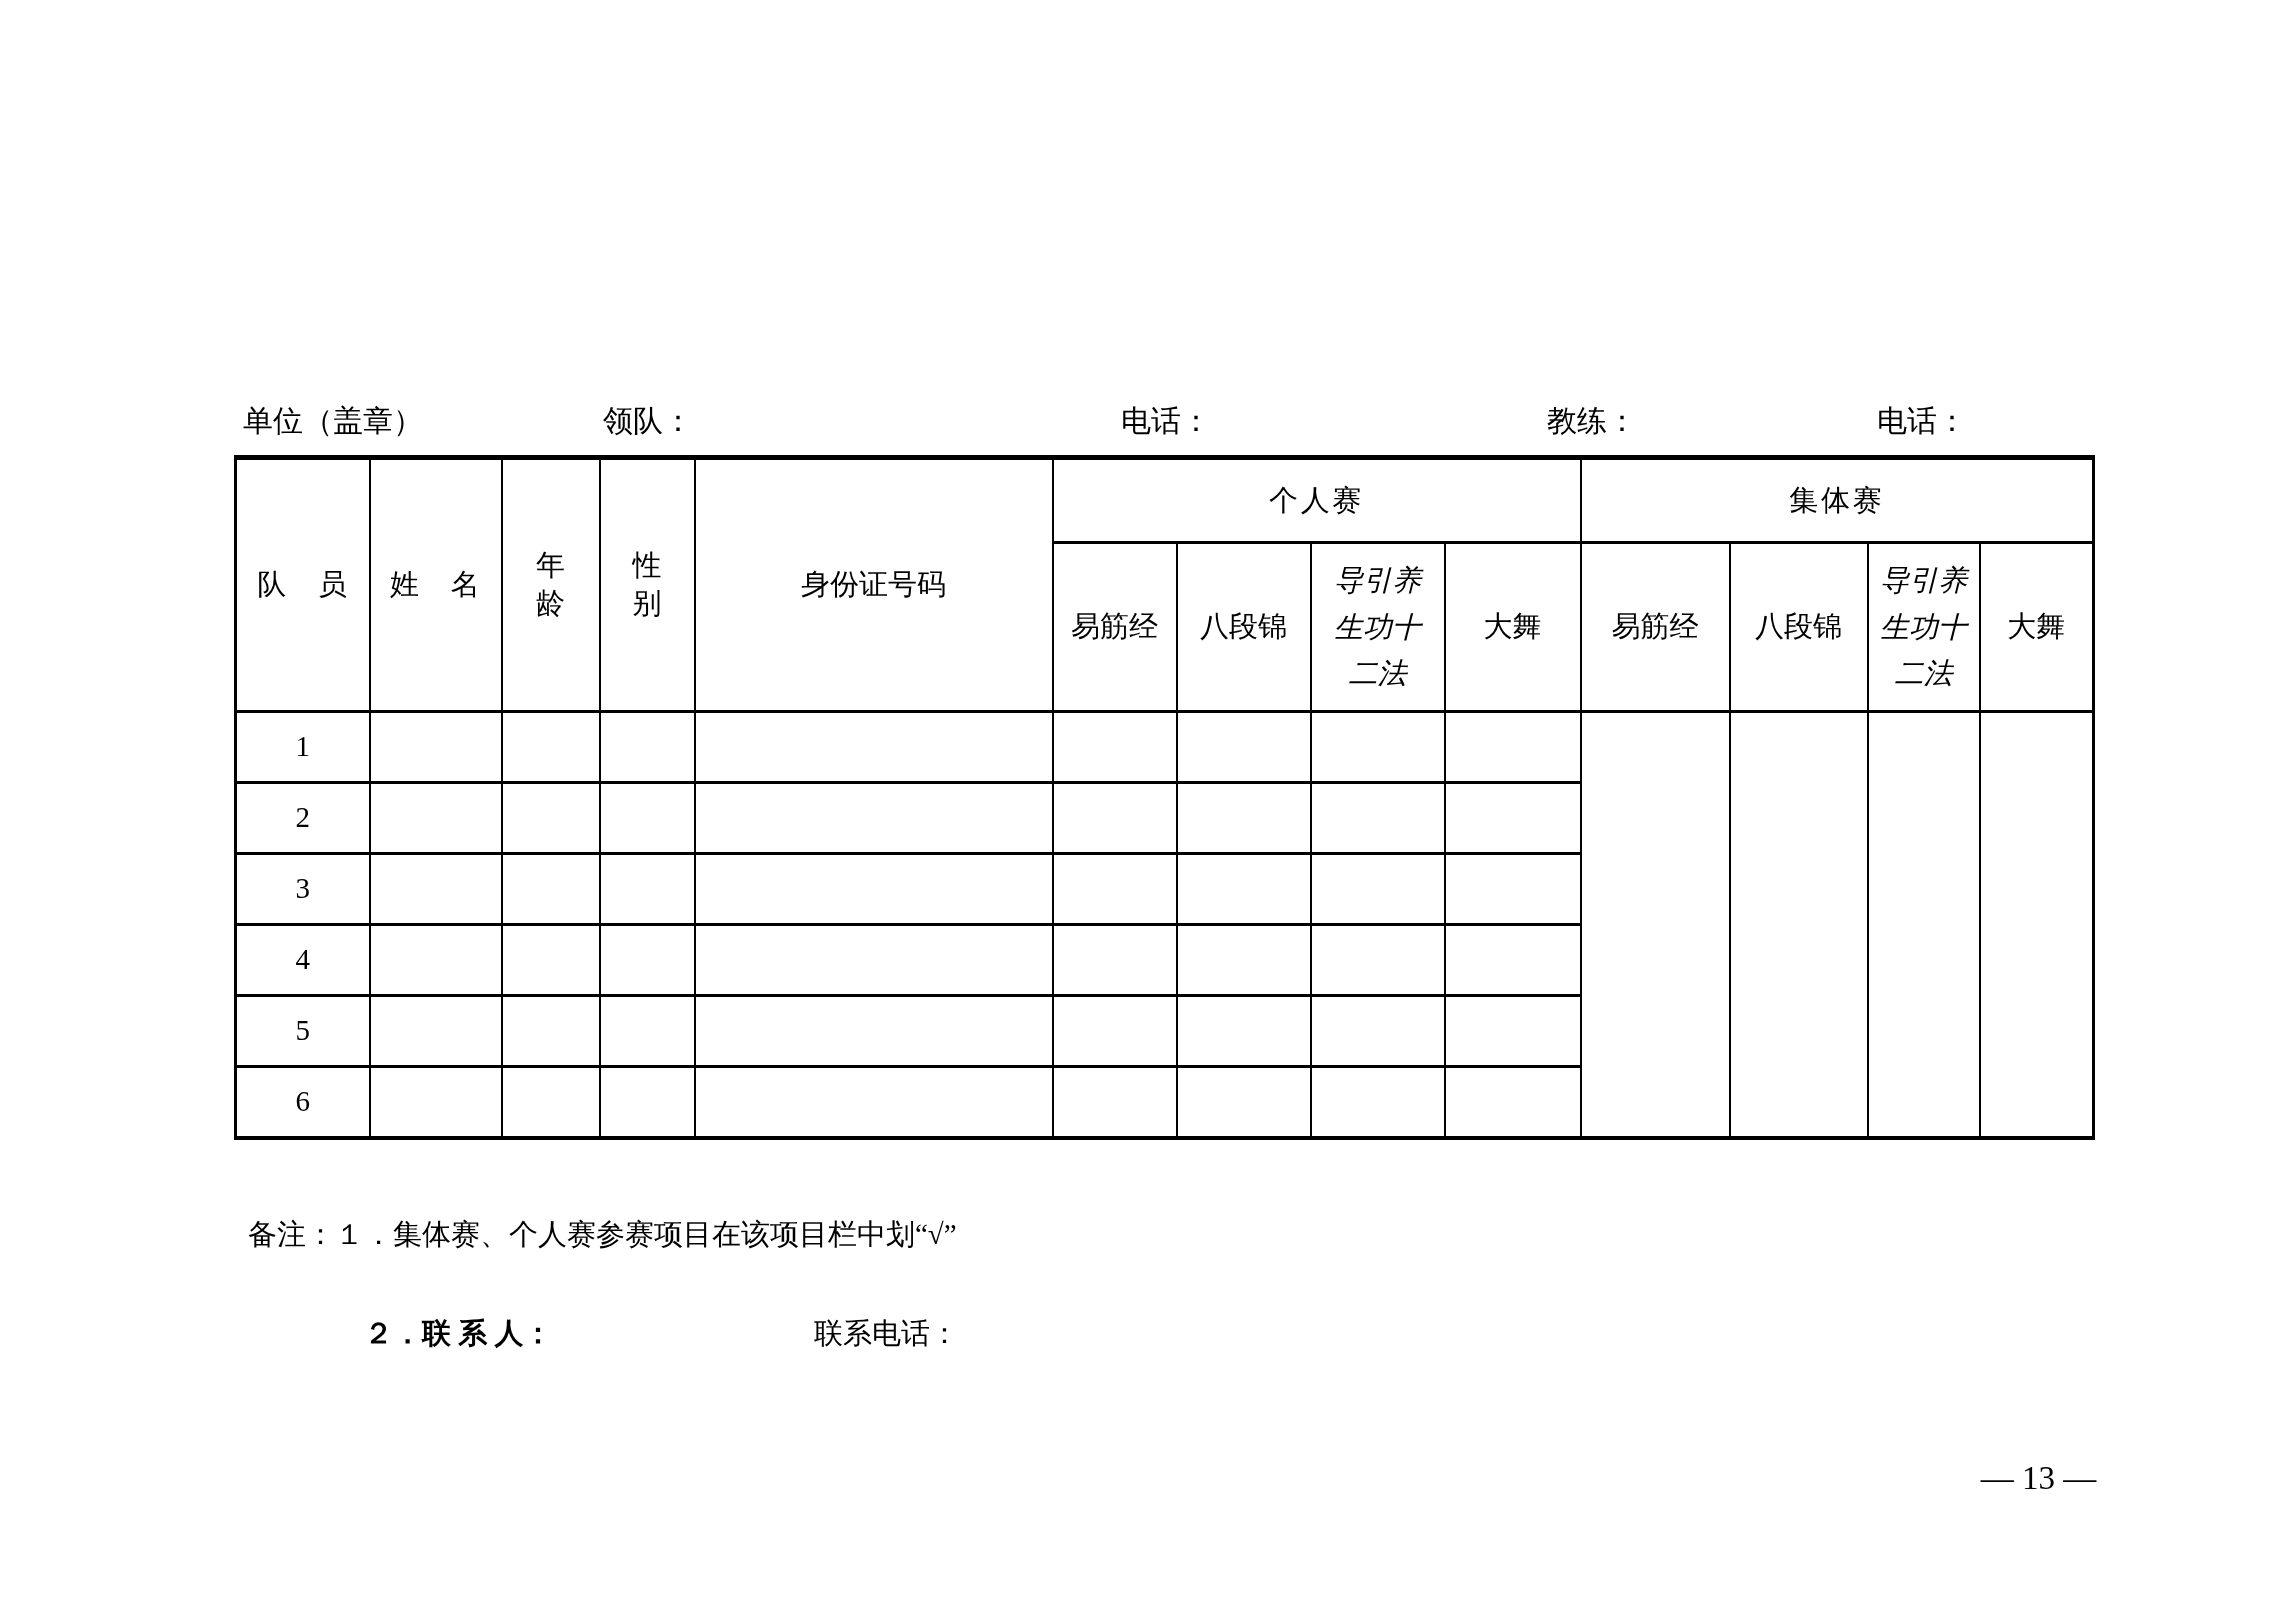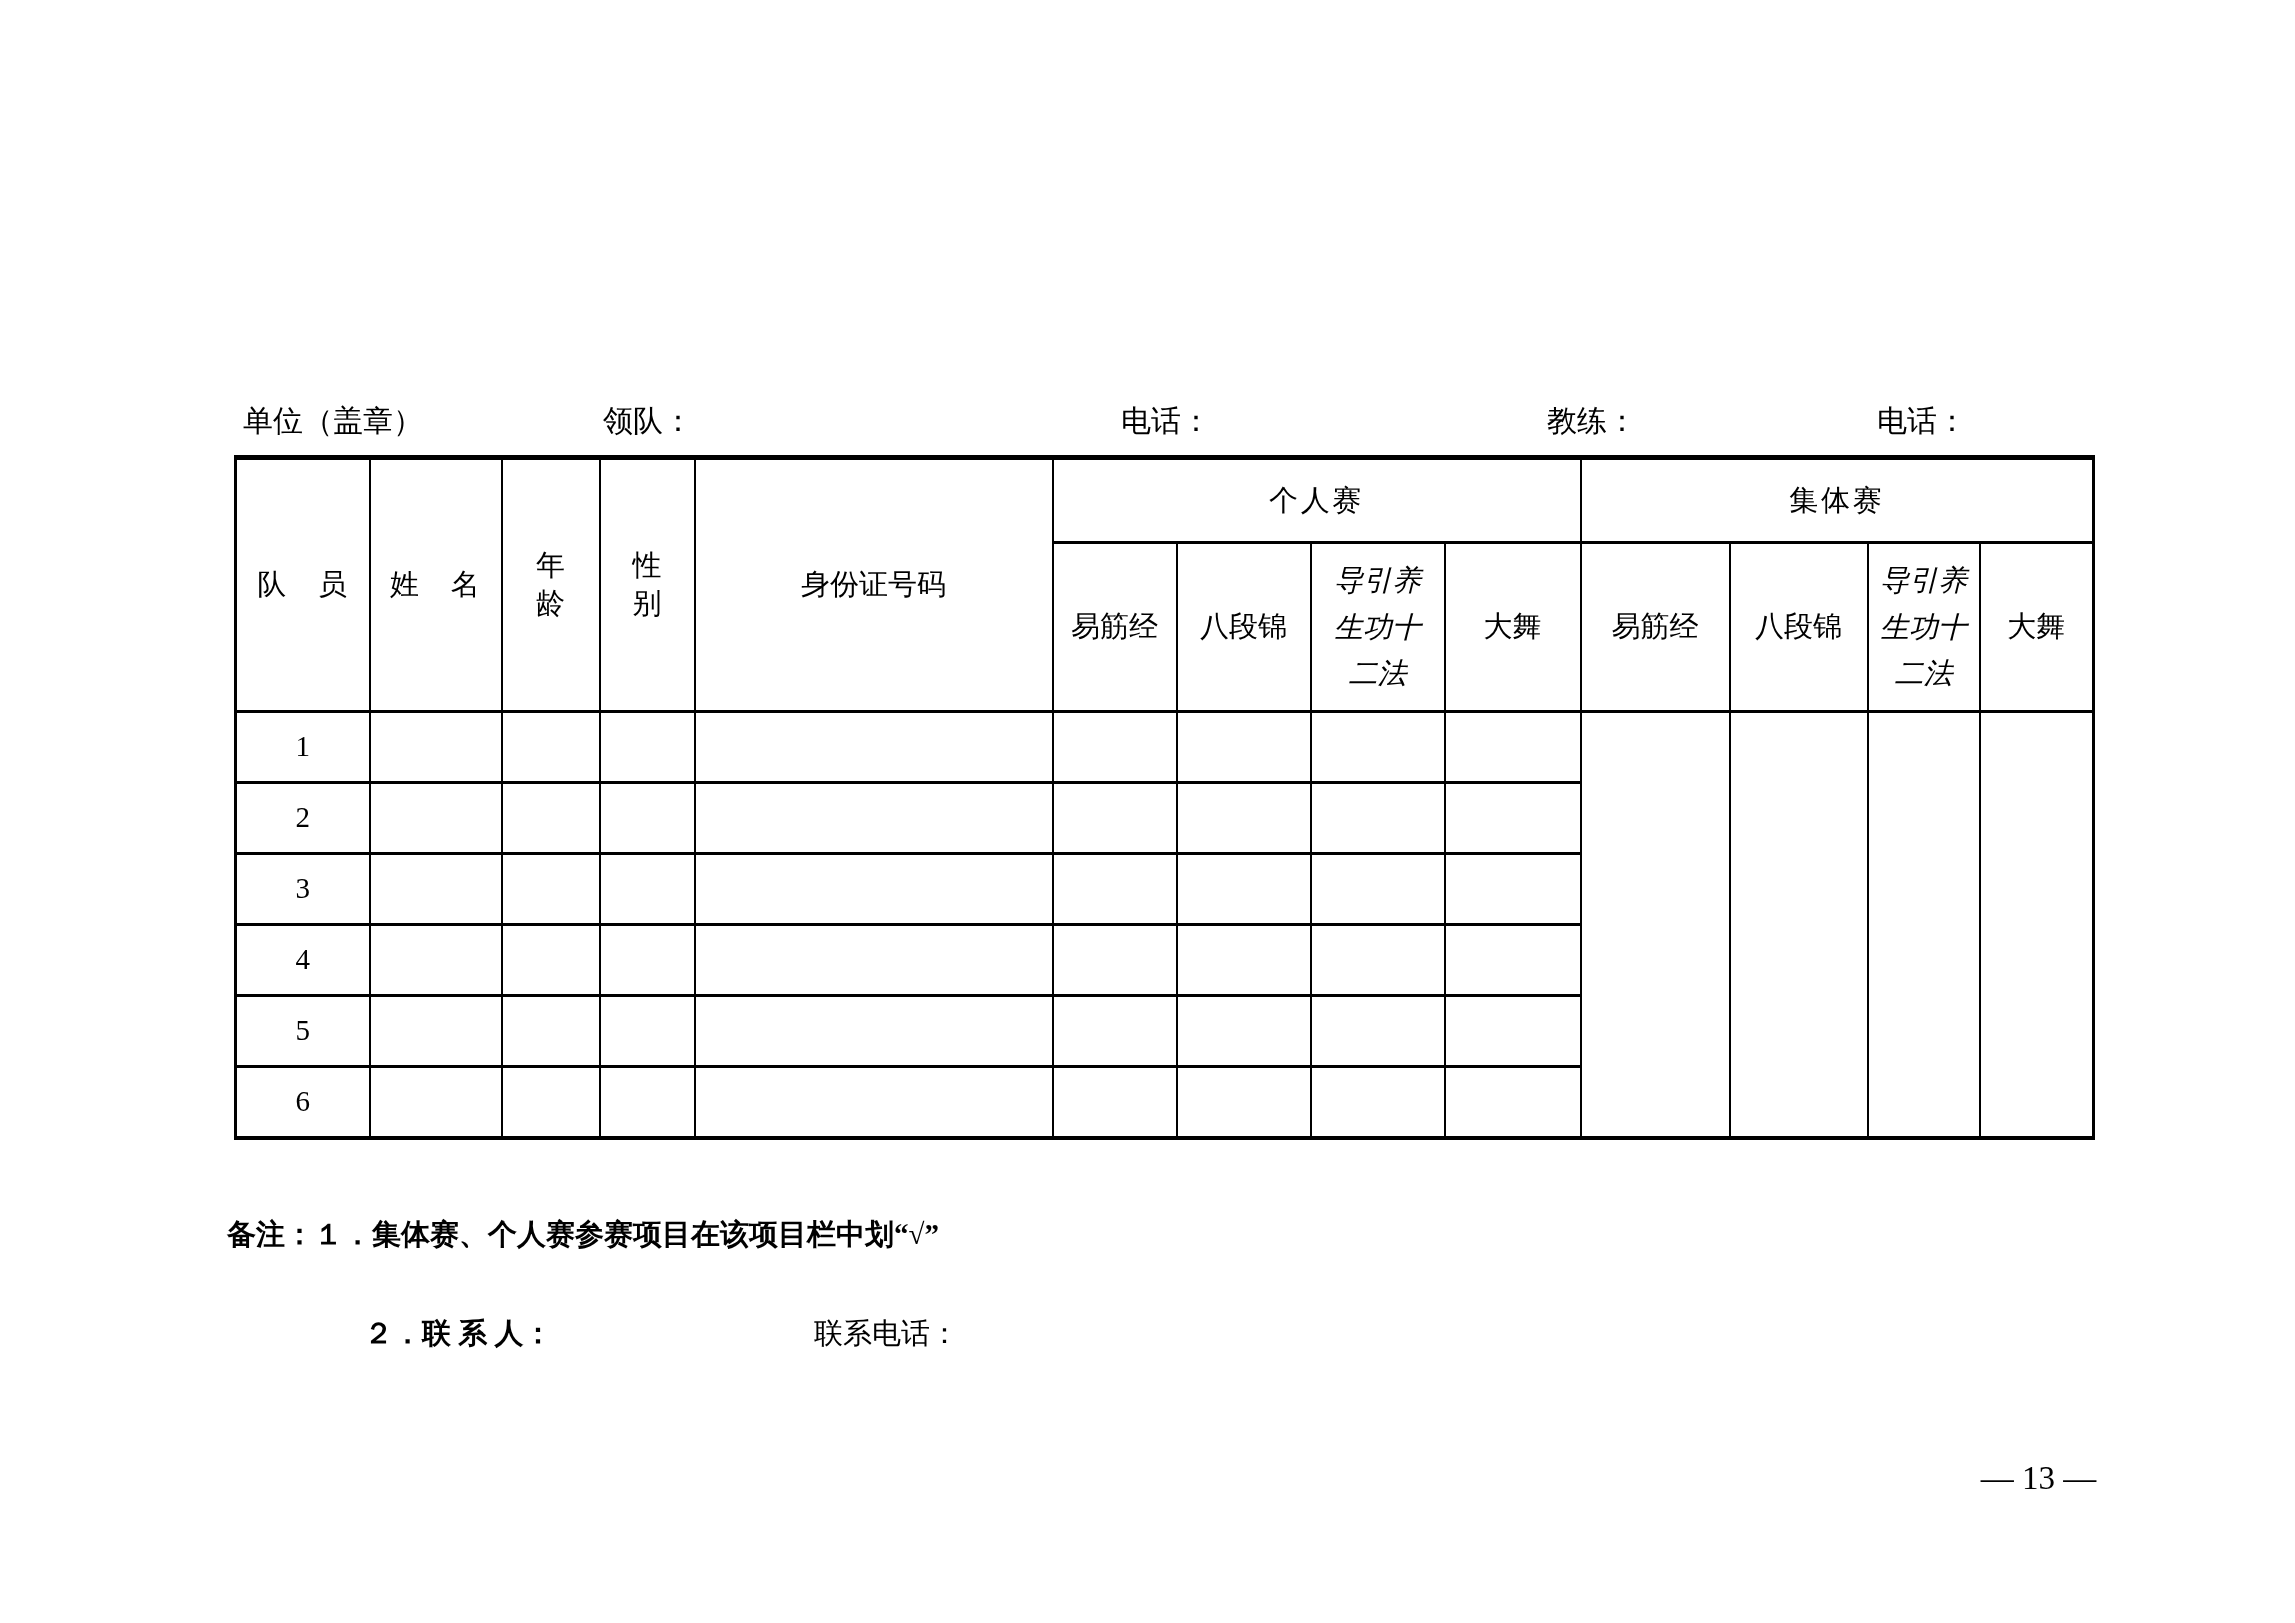--- a/index.html
+++ b/index.html
@@ -29,21 +29,21 @@
     border-top:3.4px solid #000;border-bottom:3.4px solid #000;
     padding:0;text-align:center;vertical-align:middle;
     font-size:29px;line-height:1.3;overflow:hidden;
   }
   td.group-head{font-weight:normal;font-size:30px;letter-spacing:2.7px;}
   td.stacked{white-space:pre-line;line-height:2.5;}
   .wrap3{display:inline-block;max-width:95px;line-height:1.6;font-style:italic;}
   td.spaced{letter-spacing:1.4px;}
 
   .note{position:absolute;font-size:29px;white-space:nowrap;}
-  .note1{left:227px;top:1215px;font-weight:bold;}
+  .note1{left:248px;top:1215px;}
   .note2{left:364px;top:1314px;font-weight:bold;}
   .note2-phone{left:814px;top:1314px;}
   .page-number{
     position:absolute;left:1950px;top:1460px;width:177px;text-align:center;
     font-size:33px;font-family:Liberation Serif, serif;white-space:nowrap;
   }
 </style>
 </head>
 <body>
 

